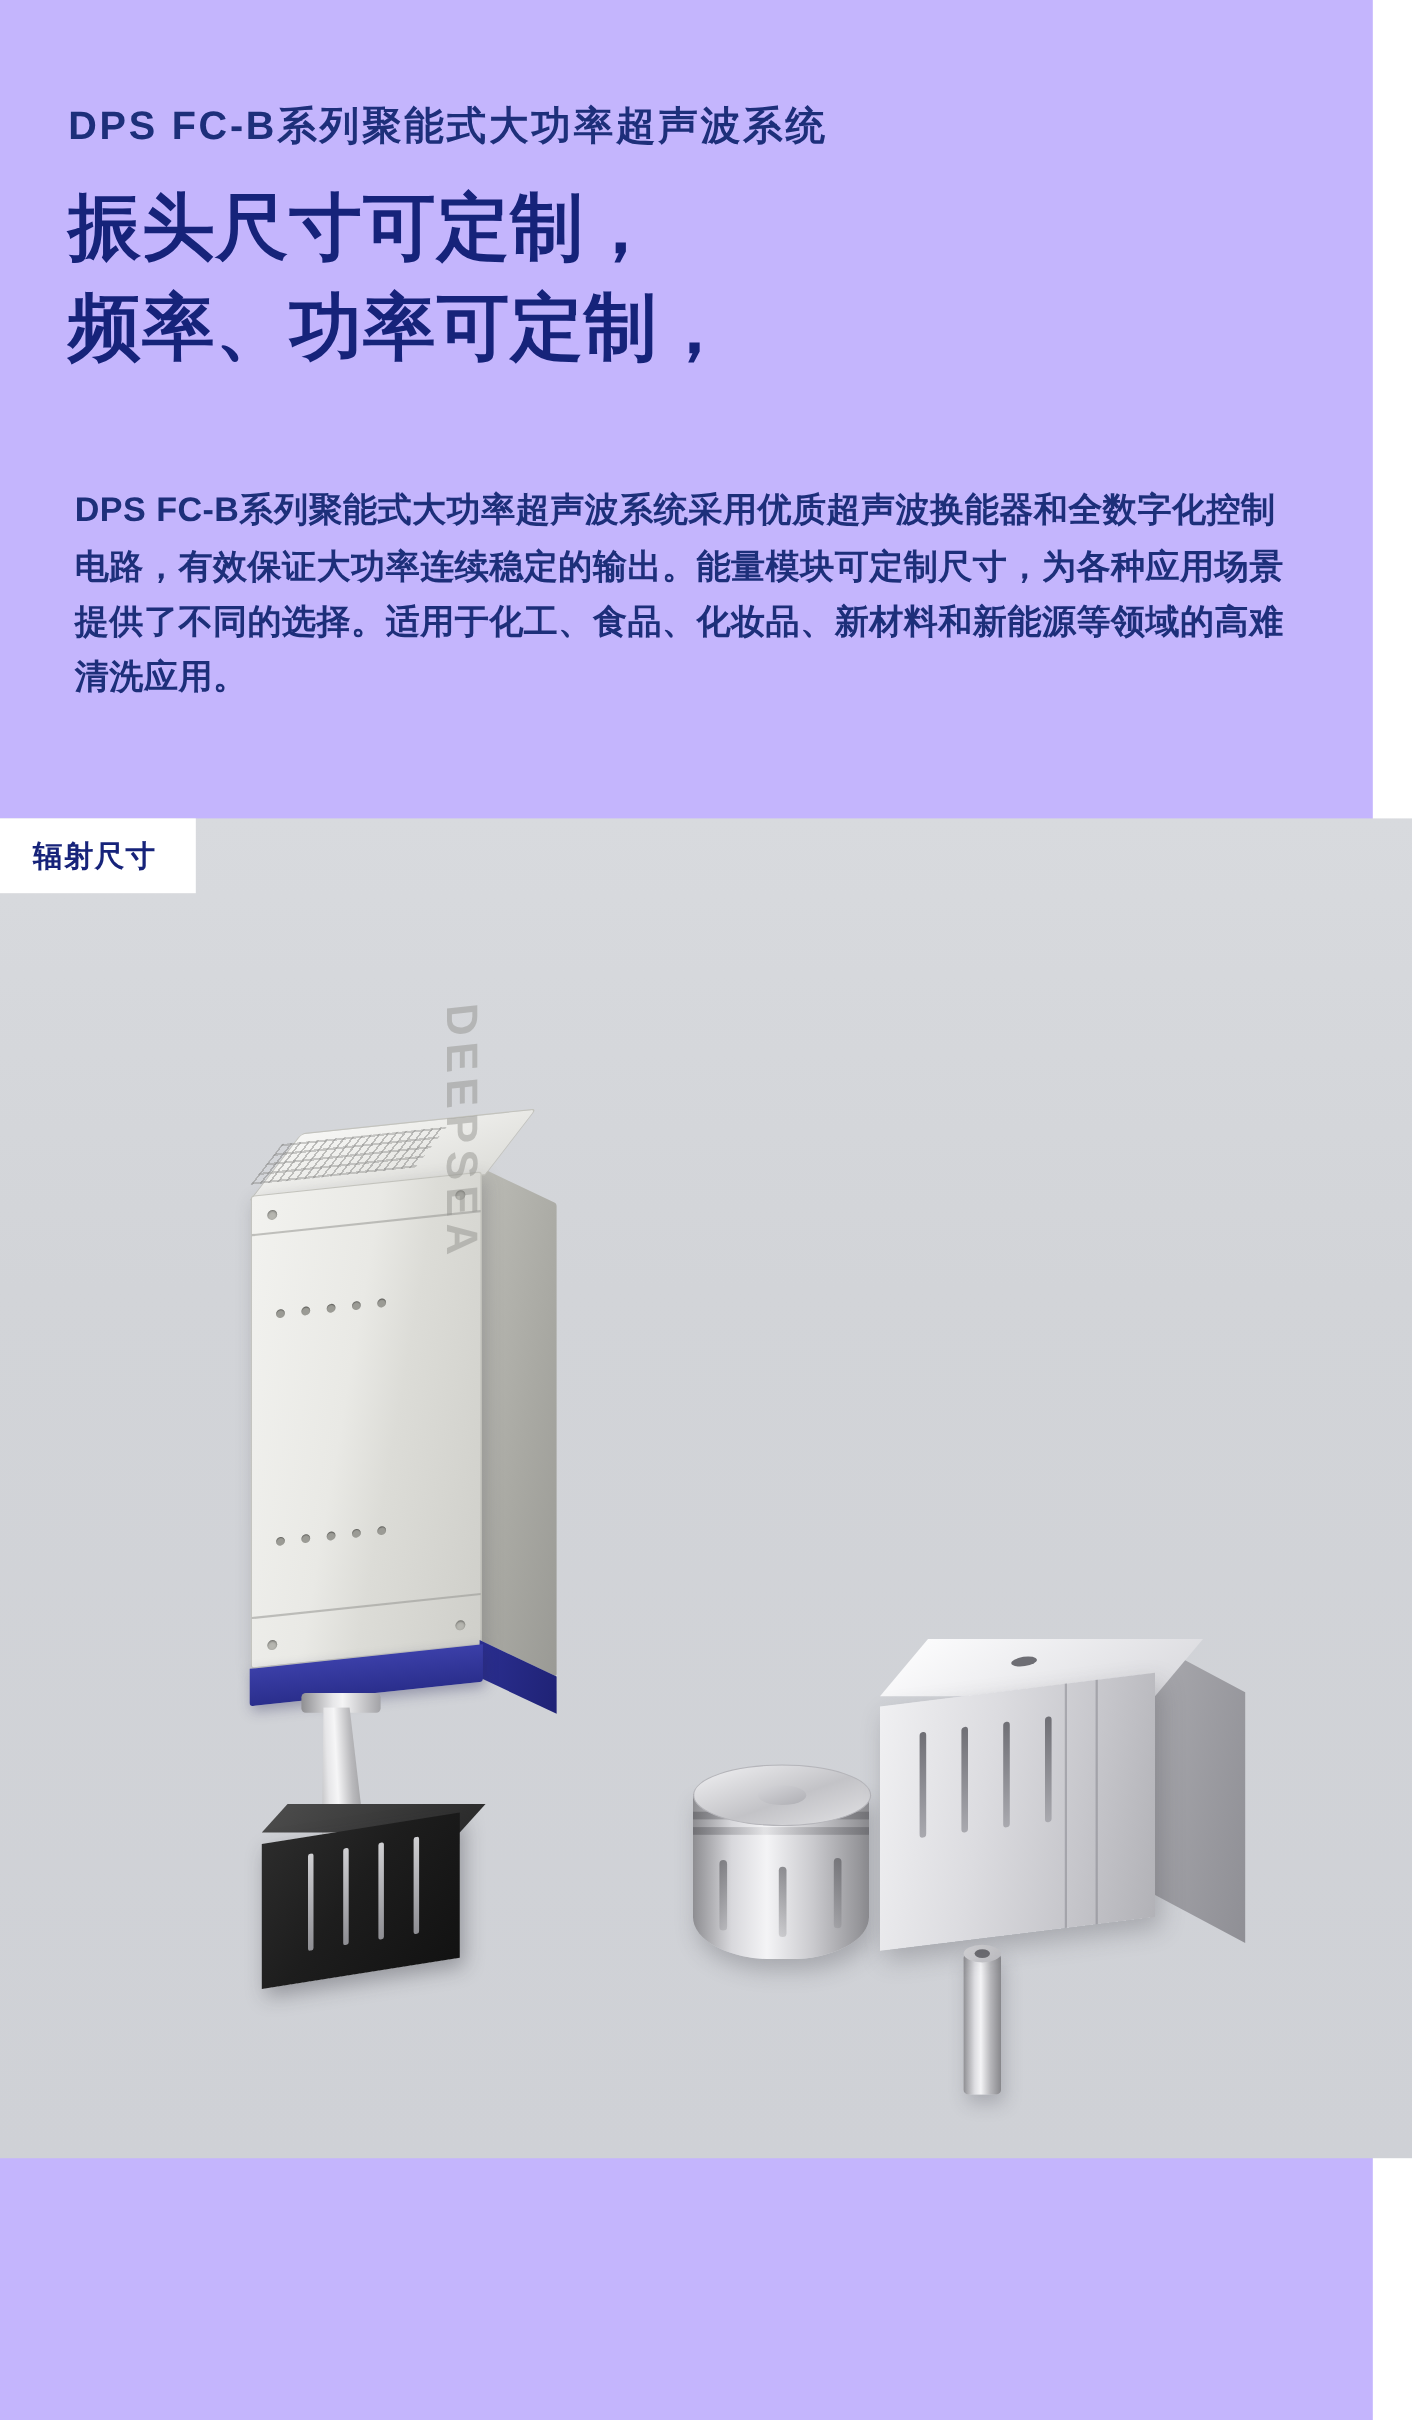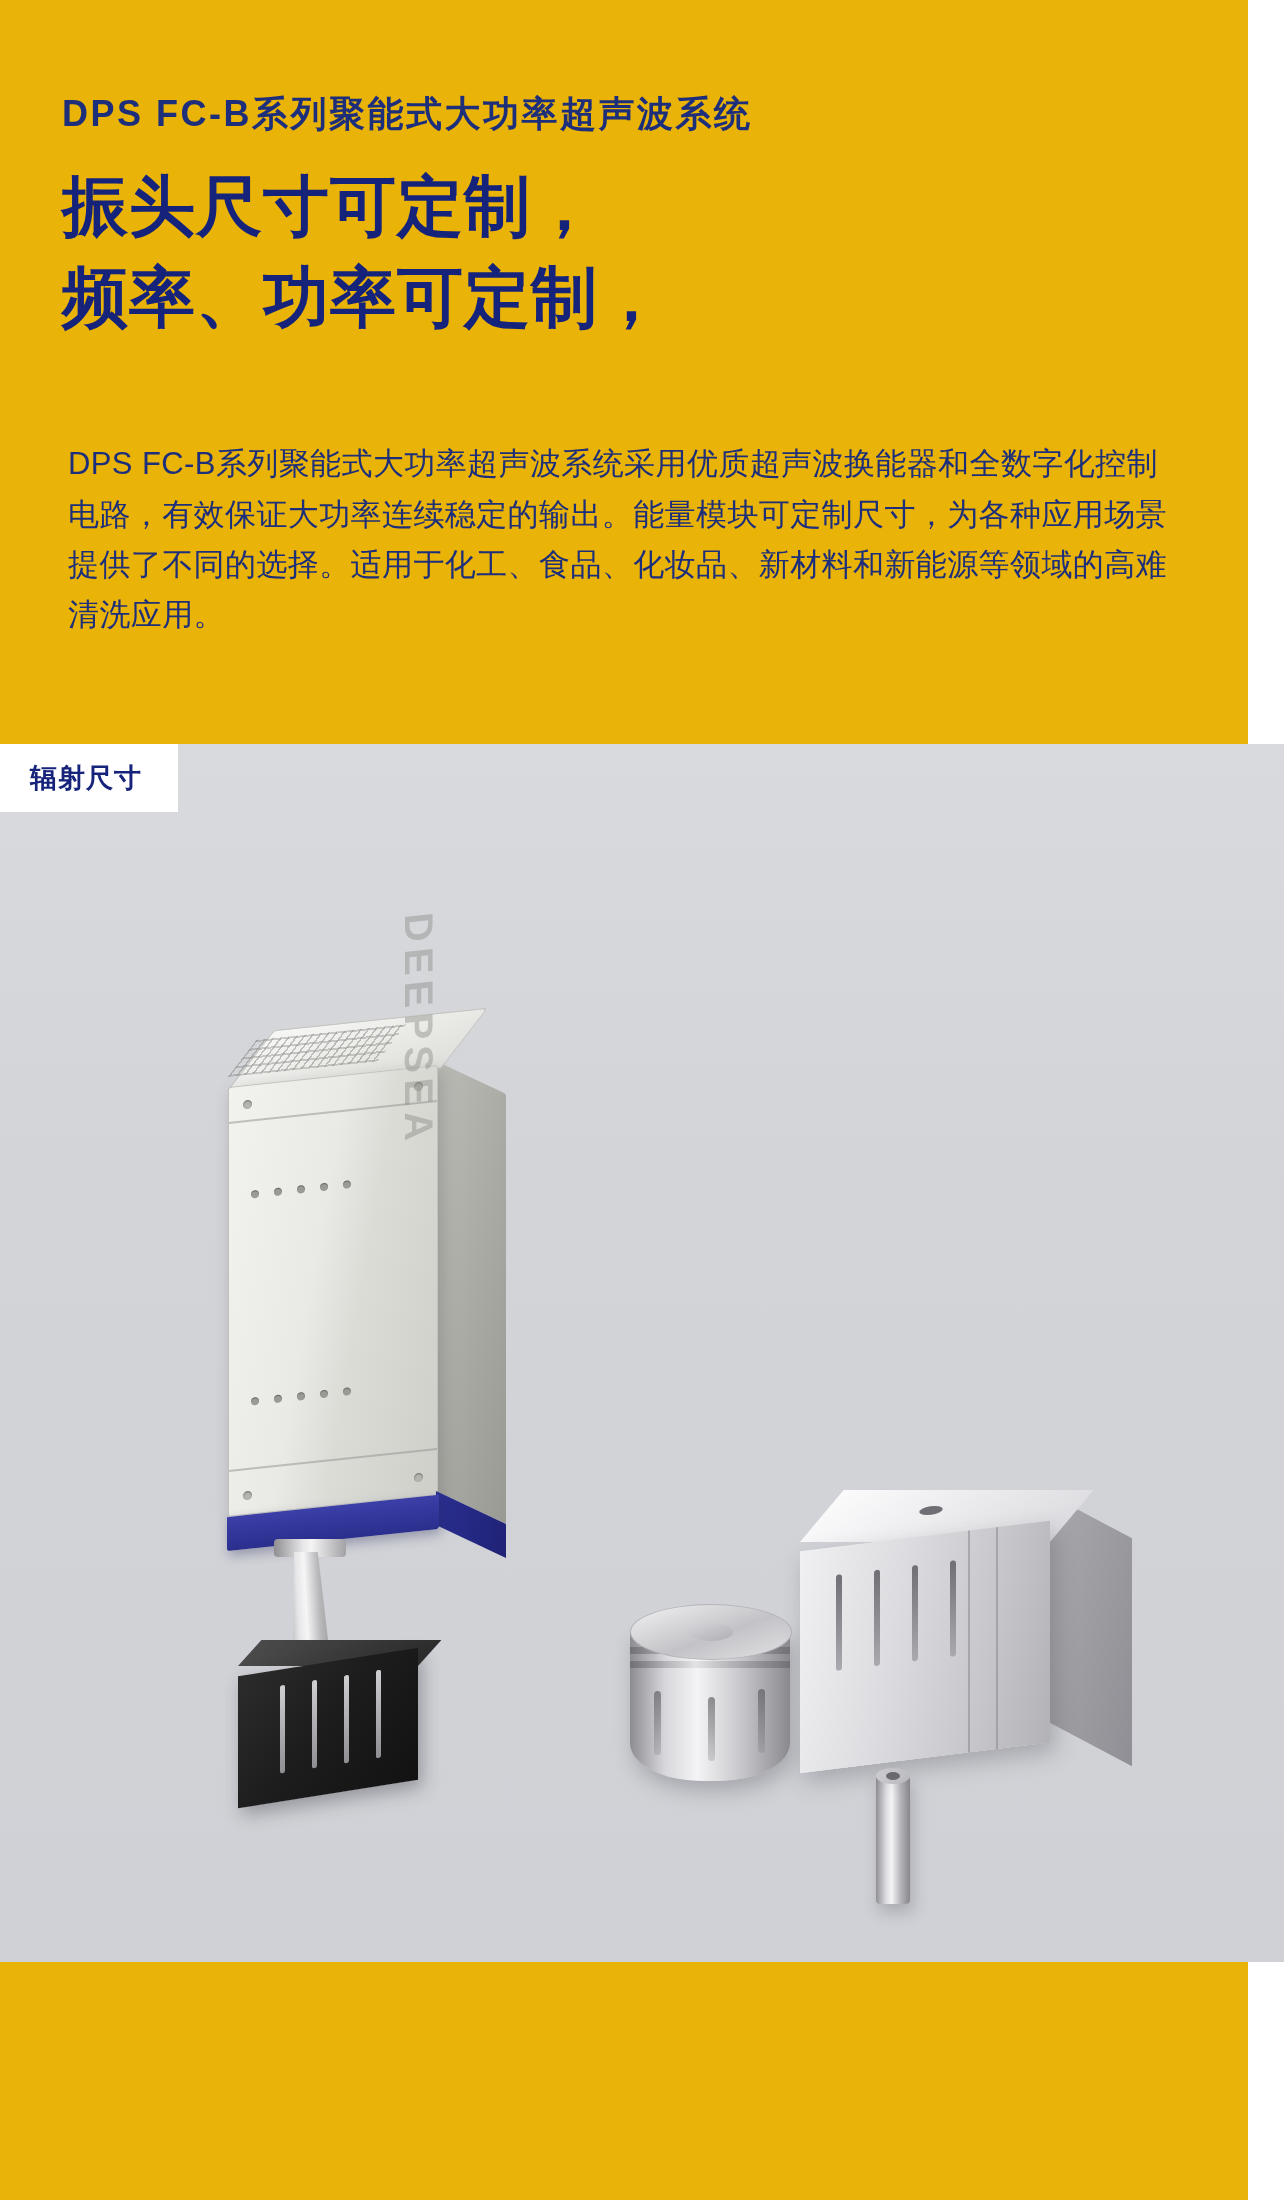--- a/index.html
+++ b/index.html
@@ -13,21 +13,21 @@
     font-family: "Liberation Sans", "DejaVu Sans", sans-serif;
     color: #1b2a6b;
     position: relative;
     overflow: hidden;
   }
 
   .page {
     width: 1248px;
     min-height: 2200px;
     position: relative;
-    background: #eab308;
+    background: #c4b5fd;
   }
 
   
   .hero {
     padding: 92px 60px 0 62px;
   }
   .eyebrow {
     font-size: 36px;
     font-weight: 700;
     letter-spacing: 2.5px;
@@ -46,21 +46,21 @@
   }
   .headline div {
     white-space: nowrap;
   }
 
   .lead {
     margin: 96px 60px 0 68px;
     font-size: 31px;
     line-height: 1.62;
     color: #1d2f7a;
-    font-weight: 400;
+    font-weight: 700;
     letter-spacing: 0.4px;
     max-width: 1110px;
   }
 
   
   .section-band {
     margin-top: 104px;
     position: relative;
     width: 1284px;
     height: 1218px;

